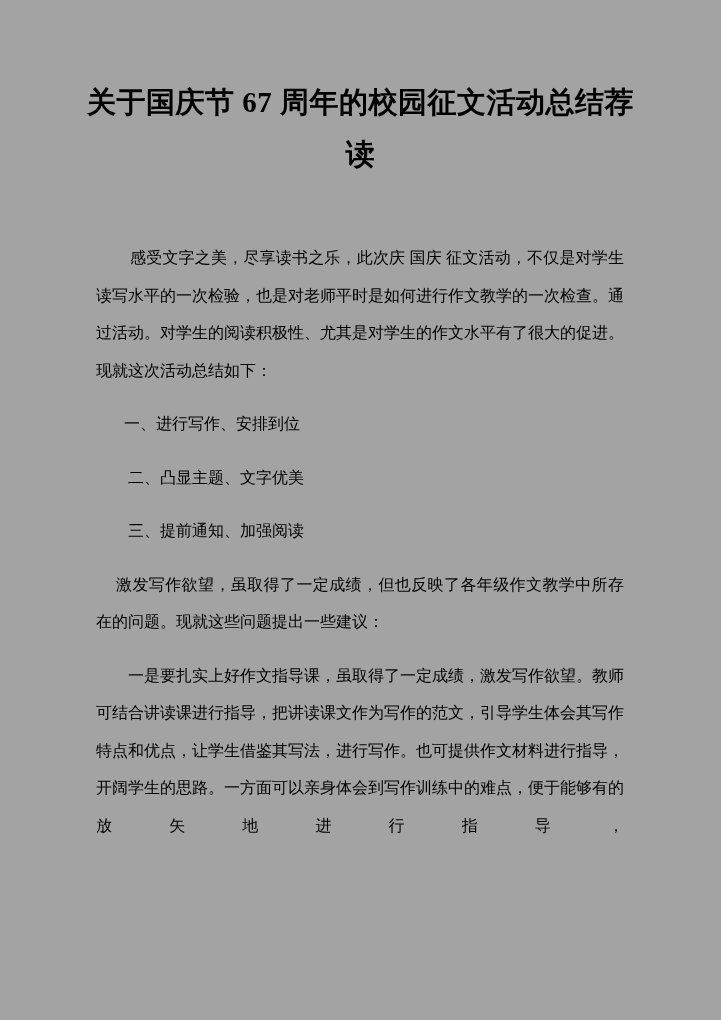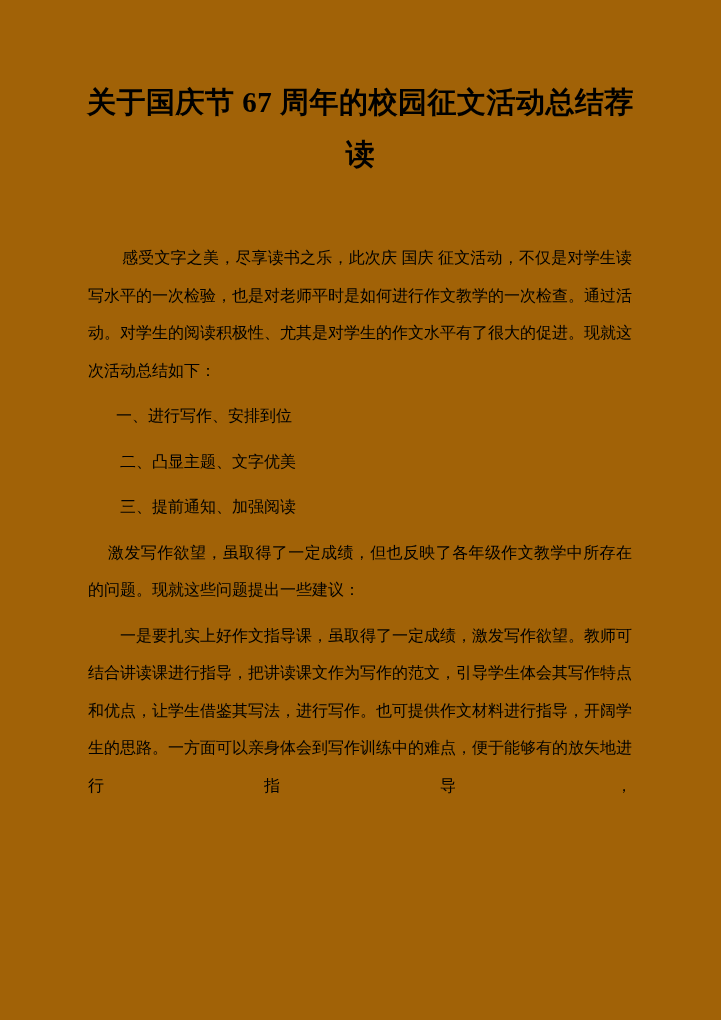--- a/index.html
+++ b/index.html
@@ -2,41 +2,41 @@
 <html><head>
 <meta charset="utf-8">
 <style>
   * { margin: 0; padding: 0; box-sizing: border-box; }
   html, body { background: #e9e9e9; }
   .page {
     position: relative;
     width: 721px;
     height: 1020px;
     margin: 0 auto;
-    background: #a16207;
+    background: #a3a3a3;
     overflow: hidden;
     font-family: "Liberation Serif", "DejaVu Serif", serif;
     color: #000000;
   }
   .doc-title {
     margin: 76px 80px 0 80px;
     font-size: 29px;
     font-weight: bold;
     line-height: 52px;
     text-align: center;
     letter-spacing: 0.5px;
   }
   .doc-body {
     margin: 59px 81px 0 80px;
     font-size: 16px;
     line-height: 37.5px;
     text-align: justify;
     text-justify: inter-ideograph;
   }
-  .doc-body p { margin: 8px; }
+  .doc-body p { margin: 16px; }
   .ind-20 { text-indent: 20px; }
   .ind-27 { text-indent: 27px; }
   .ind-28 { text-indent: 28px; }
   .ind-32 { text-indent: 32px; }
   .ind-34 { text-indent: 34px; }
   .fill-last { text-align-last: justify; }
 </style>
 </head>
 <body>
 

